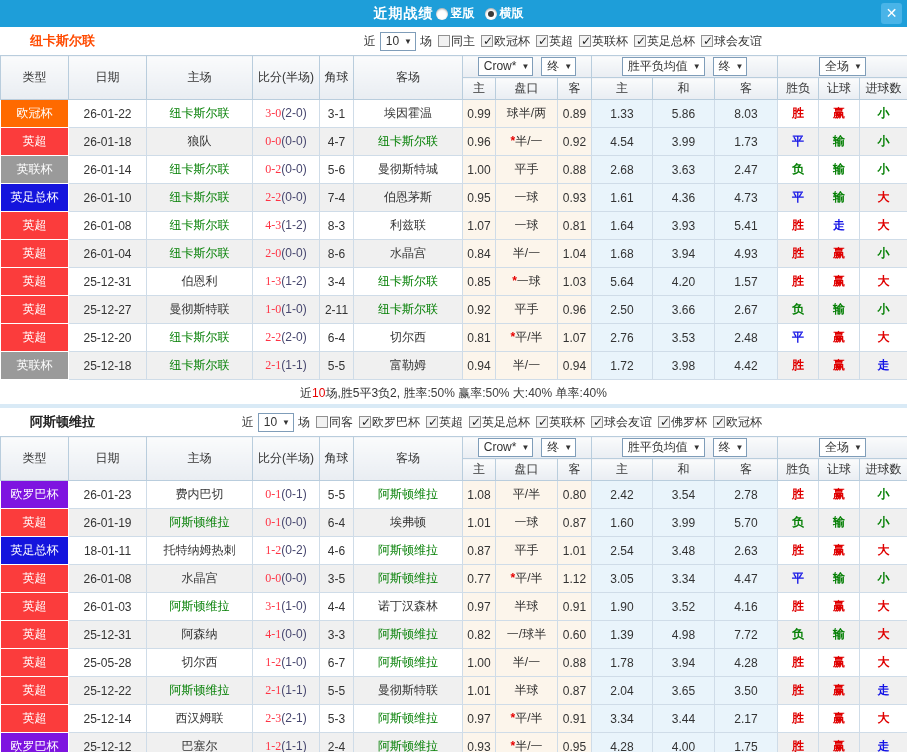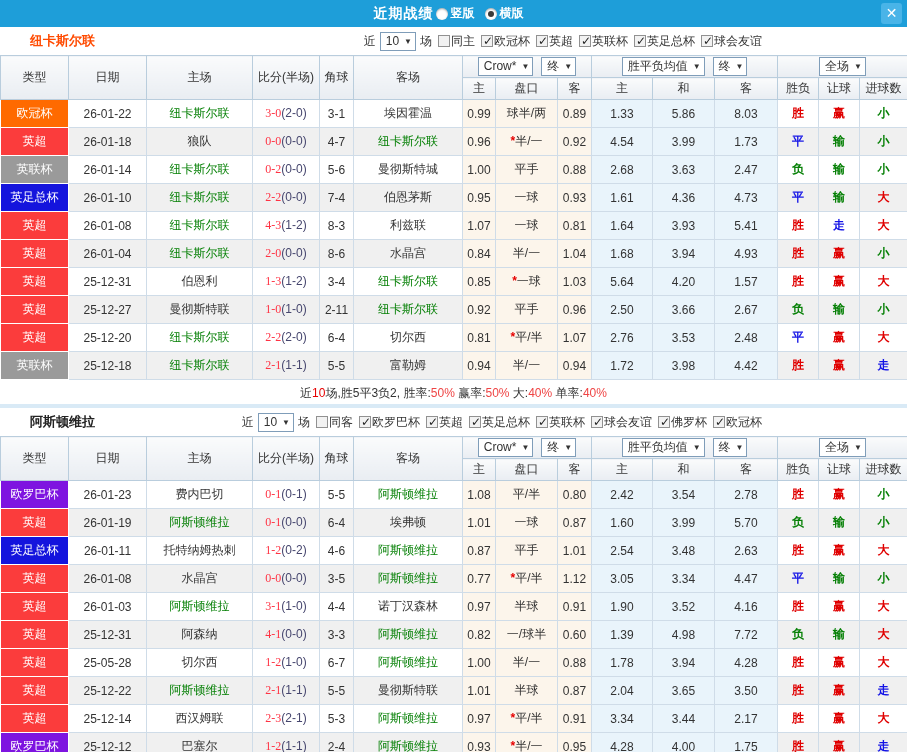--- a/index.html
+++ b/index.html
@@ -47,21 +47,21 @@
   .ft { color:#ff3344;font-family:Liberation Serif, serif; }
   .ht { color:#46466e; }
   .star { color:#e60000; font-weight:bold; }
   .c-r { color:#e00000; font-weight:bold; }
   .c-b { color:#1414e6; font-weight:bold; }
   .c-g { color:#068006; font-weight:bold; }
   
   .summary { height:28px; line-height:26px; text-align:center; background:#fff;
     border-bottom:4px solid #d9eaf6; }
   .summary .red { color:#e60000; }
-  .summary .blue { color:#ef4444; }
+  .summary .blue { color:#404040; }
 </style>
 </head>
 <body>
 
 <div class="titlebar">
   <span class="page-title">近期战绩</span>
   <span class="radio-group">
     <span class="radio" id="radio-0"></span>
     <span class="radio-label">竖版</span>
     <span class="radio selected" id="radio-1"></span>
@@ -439,21 +439,21 @@
           <td class="crow">0.87</td>
           <td class="mean">1.60</td>
           <td class="mean">3.99</td>
           <td class="mean">5.70</td>
           <td class="c-g">负</td>
           <td class="c-g">输</td>
           <td class="c-g">小</td>
         </tr>
         <tr class="">
           <td class="league" style="background: rgb(20, 20, 221);">英足总杯</td>
-          <td>26-01-11</td>
+          <td>18-01-11</td>
           <td class="">托特纳姆热刺</td>
           <td><span class="ft">1-2</span><span class="ht">(0-2)</span></td>
           <td>4-6</td>
           <td class="team-green">阿斯顿维拉</td>
           <td class="crow">0.87</td>
           <td class="crow"><span>平手</span></td>
           <td class="crow">1.01</td>
           <td class="mean">2.54</td>
           <td class="mean">3.48</td>
           <td class="mean">2.63</td>

